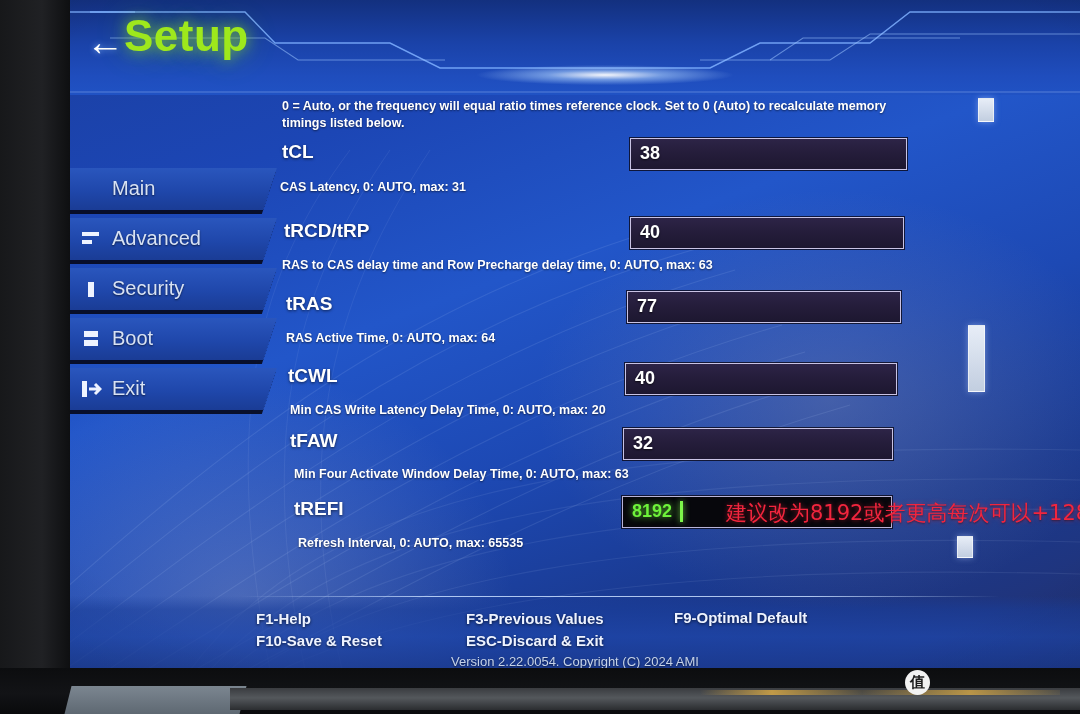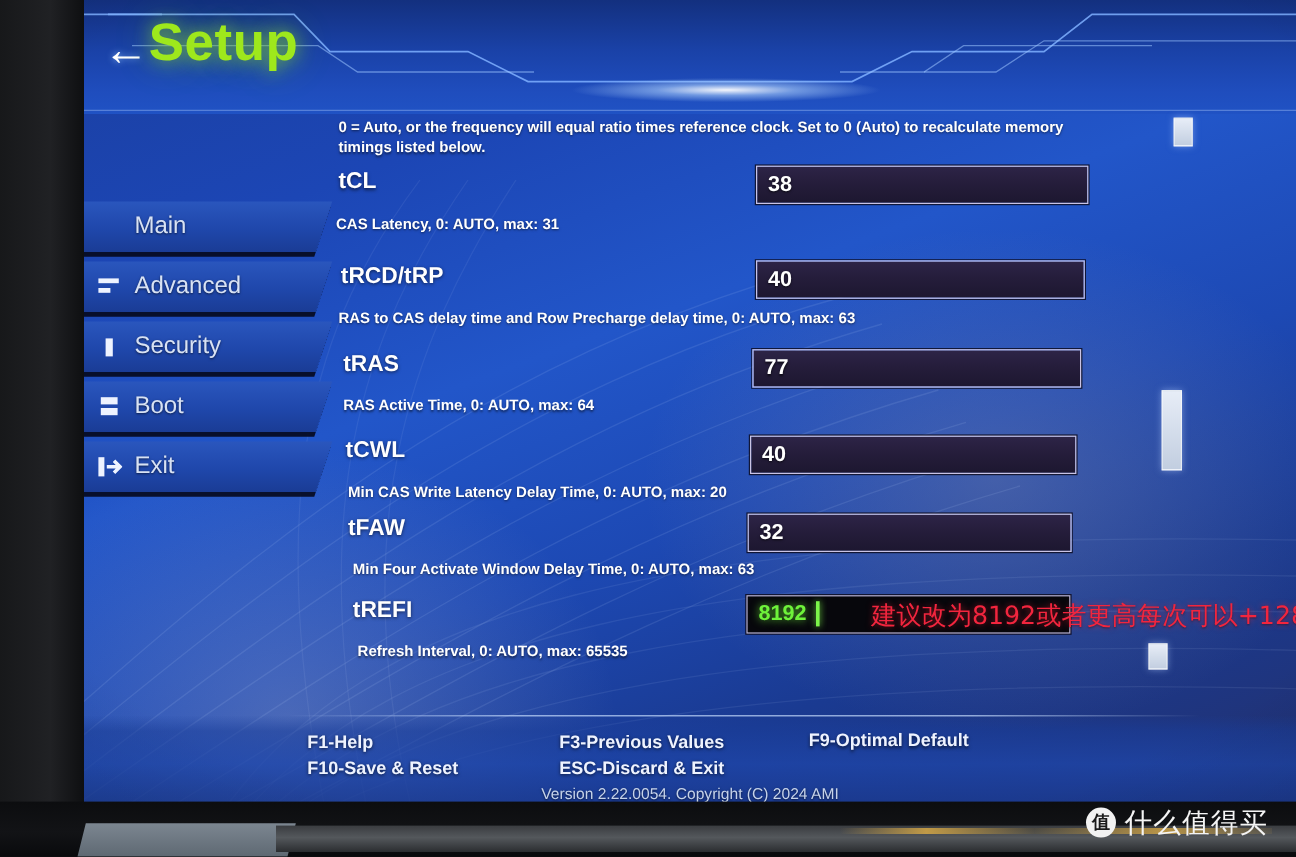--- a/index.html
+++ b/index.html
@@ -281,16 +281,15 @@
   </div>
 
   <div id="bezel-left"></div>
   <div id="bezel-bottom"></div>
   <div id="stand"></div>
   <div id="stand-bar"></div>
   <div id="stand-glint"></div>
 
   <div id="watermark">
     <span id="wm-logo">值</span>
-    <span id="wm-text">什么值得买</span>
   </div>
 
 </div>
 
 </body></html>

